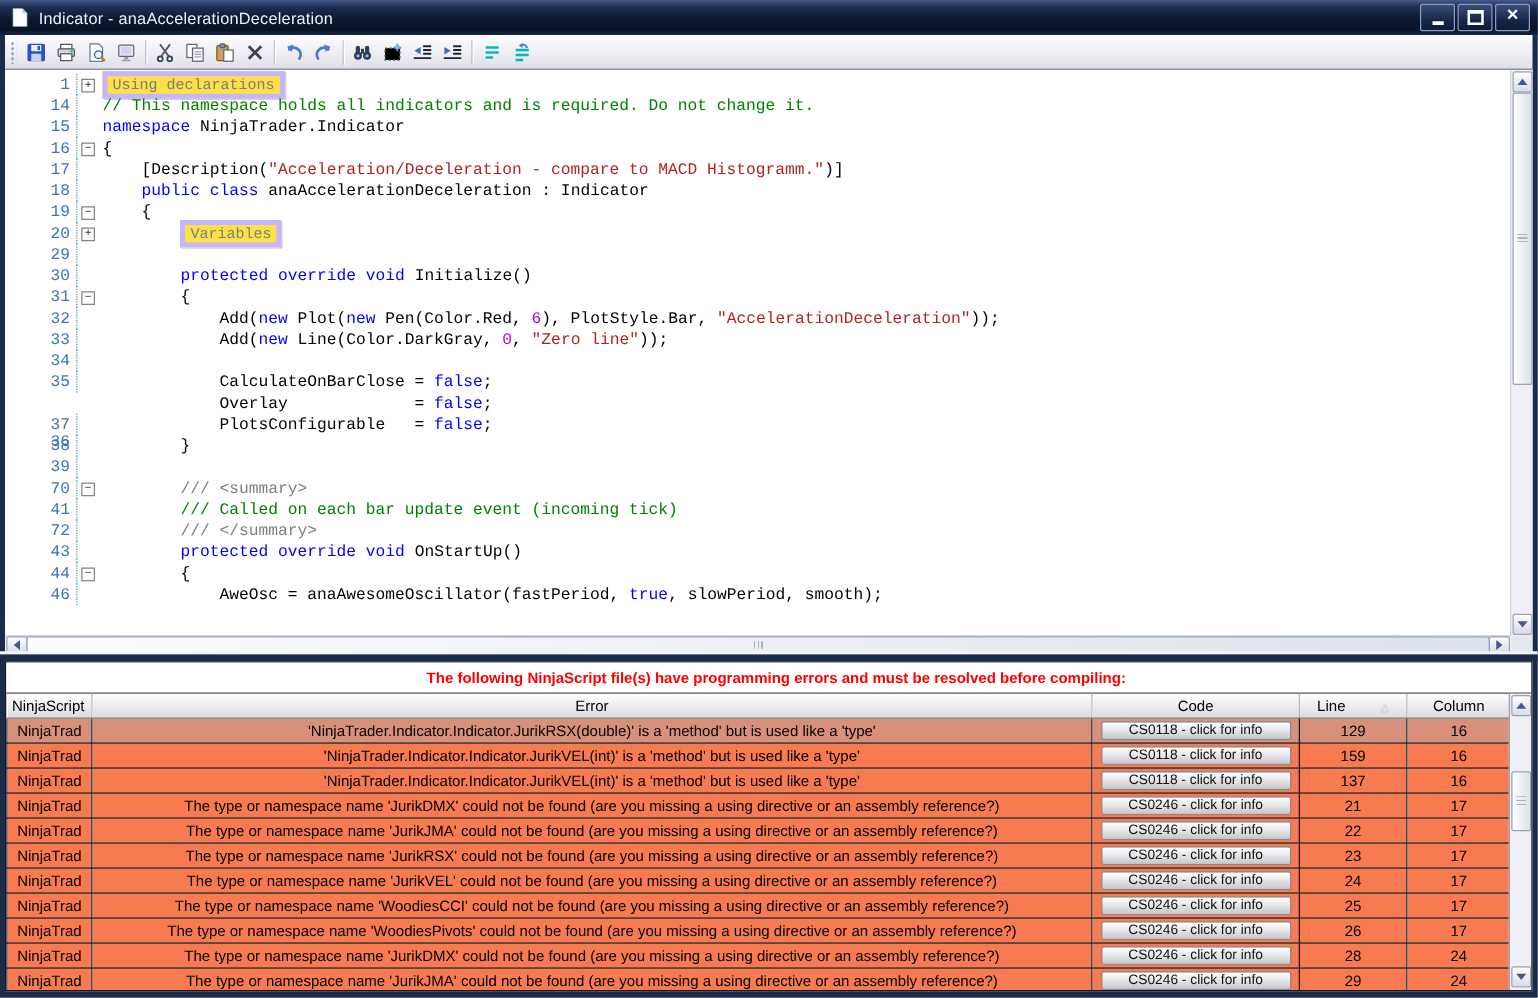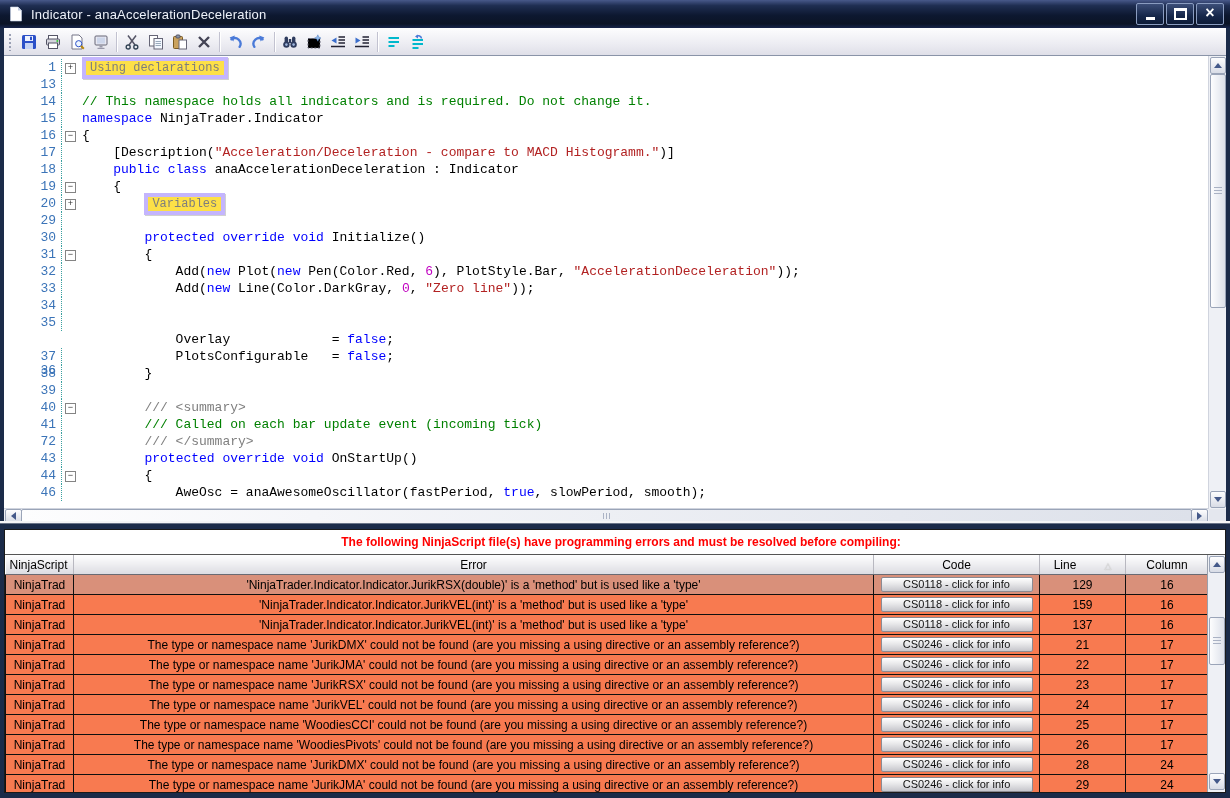--- a/index.html
+++ b/index.html
@@ -289,40 +289,39 @@
               <path d="M9 0.6 L6 2.4 L9 4.4 Z" fill="#4a7ad8"></path>
             </svg>
           </span>
         </div>
       </div>
   </div>
 
   <div class="editor">
     <div class="code-view" id="code-lines">
         <div class="cline"><span class="lnum" style="color: rgb(59, 116, 184);">1</span><span class="fcol"><span class="foldbox">+</span></span><span class="ctext"><span class="cbox">Using declarations</span></span></div>
-        <div class="cline"><span class="lnum" style="color: rgb(59, 116, 184);">13</span><span class="fcol"></span><span class="ctext"></span></div>
         <div class="cline"><span class="lnum" style="color: rgb(59, 116, 184);">14</span><span class="fcol"></span><span class="ctext"><span style="color: rgb(0, 128, 0);">// This namespace holds all indicators and is required. Do not change it.</span></span></div>
         <div class="cline"><span class="lnum" style="color: rgb(59, 116, 184);">15</span><span class="fcol"></span><span class="ctext"><span style="color: rgb(0, 0, 255);">namespace</span><span style="color: rgb(0, 0, 0);"> NinjaTrader.Indicator</span></span></div>
         <div class="cline"><span class="lnum" style="color: rgb(59, 116, 184);">16</span><span class="fcol"><span class="foldbox">−</span></span><span class="ctext"><span style="color: rgb(0, 0, 0);">{</span></span></div>
         <div class="cline"><span class="lnum" style="color: rgb(59, 116, 184);">17</span><span class="fcol"></span><span class="ctext"><span style="color: rgb(0, 0, 0);">    [Description(</span><span style="color: rgb(178, 34, 34);">"Acceleration/Deceleration - compare to MACD Histogramm."</span><span style="color: rgb(0, 0, 0);">)]</span></span></div>
         <div class="cline"><span class="lnum" style="color: rgb(59, 116, 184);">18</span><span class="fcol"></span><span class="ctext"><span style="color: rgb(0, 0, 0);">    </span><span style="color: rgb(0, 0, 255);">public</span><span style="color: rgb(0, 0, 0);"> </span><span style="color: rgb(0, 0, 255);">class</span><span style="color: rgb(0, 0, 0);"> anaAccelerationDeceleration : Indicator</span></span></div>
         <div class="cline"><span class="lnum" style="color: rgb(59, 116, 184);">19</span><span class="fcol"><span class="foldbox">−</span></span><span class="ctext"><span style="color: rgb(0, 0, 0);">    {</span></span></div>
         <div class="cline"><span class="lnum" style="color: rgb(59, 116, 184);">20</span><span class="fcol"><span class="foldbox">+</span></span><span class="ctext">        <span class="cbox">Variables</span></span></div>
         <div class="cline"><span class="lnum" style="color: rgb(59, 116, 184);">29</span><span class="fcol"></span><span class="ctext"></span></div>
         <div class="cline"><span class="lnum" style="color: rgb(59, 116, 184);">30</span><span class="fcol"></span><span class="ctext"><span style="color: rgb(0, 0, 0);">        </span><span style="color: rgb(0, 0, 255);">protected</span><span style="color: rgb(0, 0, 0);"> </span><span style="color: rgb(0, 0, 255);">override</span><span style="color: rgb(0, 0, 0);"> </span><span style="color: rgb(0, 0, 255);">void</span><span style="color: rgb(0, 0, 0);"> Initialize()</span></span></div>
         <div class="cline"><span class="lnum" style="color: rgb(59, 116, 184);">31</span><span class="fcol"><span class="foldbox">−</span></span><span class="ctext"><span style="color: rgb(0, 0, 0);">        {</span></span></div>
         <div class="cline"><span class="lnum" style="color: rgb(59, 116, 184);">32</span><span class="fcol"></span><span class="ctext"><span style="color: rgb(0, 0, 0);">            Add(</span><span style="color: rgb(0, 0, 255);">new</span><span style="color: rgb(0, 0, 0);"> Plot(</span><span style="color: rgb(0, 0, 255);">new</span><span style="color: rgb(0, 0, 0);"> Pen(Color.Red, </span><span style="color: rgb(192, 0, 192);">6</span><span style="color: rgb(0, 0, 0);">), PlotStyle.Bar, </span><span style="color: rgb(178, 34, 34);">"AccelerationDeceleration"</span><span style="color: rgb(0, 0, 0);">));</span></span></div>
         <div class="cline"><span class="lnum" style="color: rgb(59, 116, 184);">33</span><span class="fcol"></span><span class="ctext"><span style="color: rgb(0, 0, 0);">            Add(</span><span style="color: rgb(0, 0, 255);">new</span><span style="color: rgb(0, 0, 0);"> Line(Color.DarkGray, </span><span style="color: rgb(192, 0, 192);">0</span><span style="color: rgb(0, 0, 0);">, </span><span style="color: rgb(178, 34, 34);">"Zero line"</span><span style="color: rgb(0, 0, 0);">));</span></span></div>
         <div class="cline"><span class="lnum" style="color: rgb(59, 116, 184);">34</span><span class="fcol"></span><span class="ctext"></span></div>
-        <div class="cline"><span class="lnum" style="color: rgb(59, 116, 184);">35</span><span class="fcol"></span></div>
+        <div class="cline"><span class="lnum" style="color: rgb(59, 116, 184);">35</span><span class="fcol"></span><span class="ctext"><span style="color: rgb(0, 0, 0);">            CalculateOnBarClose = </span><span style="color: rgb(0, 0, 255);">false</span><span style="color: rgb(0, 0, 0);">;</span></span></div>
         <div class="cline"><span class="lnum" style="color: rgb(59, 116, 184); margin-top: 31px;">36</span><span class="fcol"></span><span class="ctext"><span style="color: rgb(0, 0, 0);">            Overlay             = </span><span style="color: rgb(0, 0, 255);">false</span><span style="color: rgb(0, 0, 0);">;</span></span></div>
         <div class="cline"><span class="lnum" style="color: rgb(59, 116, 184);">37</span><span class="fcol"></span><span class="ctext"><span style="color: rgb(0, 0, 0);">            PlotsConfigurable   = </span><span style="color: rgb(0, 0, 255);">false</span><span style="color: rgb(0, 0, 0);">;</span></span></div>
         <div class="cline"><span class="lnum" style="color: rgb(59, 116, 184);">38</span><span class="fcol"></span><span class="ctext"><span style="color: rgb(0, 0, 0);">        }</span></span></div>
         <div class="cline"><span class="lnum" style="color: rgb(59, 116, 184);">39</span><span class="fcol"></span><span class="ctext"></span></div>
-        <div class="cline"><span class="lnum" style="color: rgb(59, 116, 184);">40</span><span class="fcol"><span class="foldbox">−</span></span><span class="ctext"><span style="color: rgb(127, 127, 127);">        /// &lt;summary&gt;</span></span></div>
+        <div class="cline"><span class="lnum" style="color: rgb(59, 116, 184);">70</span><span class="fcol"><span class="foldbox">−</span></span><span class="ctext"><span style="color: rgb(127, 127, 127);">        /// &lt;summary&gt;</span></span></div>
         <div class="cline"><span class="lnum" style="color: rgb(59, 116, 184);">41</span><span class="fcol"></span><span class="ctext"><span style="color: rgb(0, 128, 0);">        /// Called on each bar update event (incoming tick)</span></span></div>
         <div class="cline"><span class="lnum" style="color: rgb(59, 116, 184);">72</span><span class="fcol"></span><span class="ctext"><span style="color: rgb(127, 127, 127);">        /// &lt;/summary&gt;</span></span></div>
         <div class="cline"><span class="lnum" style="color: rgb(59, 116, 184);">43</span><span class="fcol"></span><span class="ctext"><span style="color: rgb(0, 0, 0);">        </span><span style="color: rgb(0, 0, 255);">protected</span><span style="color: rgb(0, 0, 0);"> </span><span style="color: rgb(0, 0, 255);">override</span><span style="color: rgb(0, 0, 0);"> </span><span style="color: rgb(0, 0, 255);">void</span><span style="color: rgb(0, 0, 0);"> OnStartUp()</span></span></div>
         <div class="cline"><span class="lnum" style="color: rgb(59, 116, 184); text-align: right;">44</span><span class="fcol"><span class="foldbox">−</span></span><span class="ctext"><span style="color: rgb(0, 0, 0);">        {</span></span></div>
         <div class="cline"><span class="lnum" style="color: rgb(59, 116, 184);">46</span><span class="fcol"></span><span class="ctext"><span style="color: rgb(0, 0, 0);">            AweOsc = anaAwesomeOscillator(fastPeriod, </span><span style="color: rgb(0, 0, 255);">true</span><span style="color: rgb(0, 0, 0);">, slowPeriod, smooth);</span></span></div>
       </div>
 
     <div class="vscroll">
       <div class="sbtn v" style="top:1px;">
           <div class="tri up"></div>

